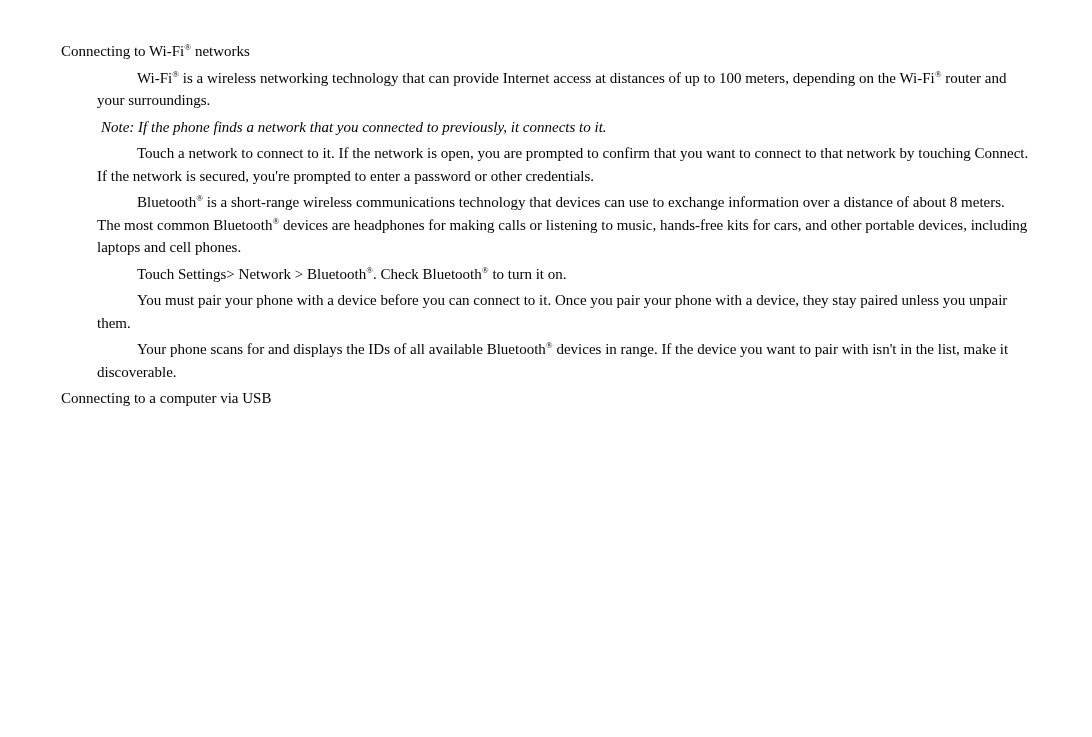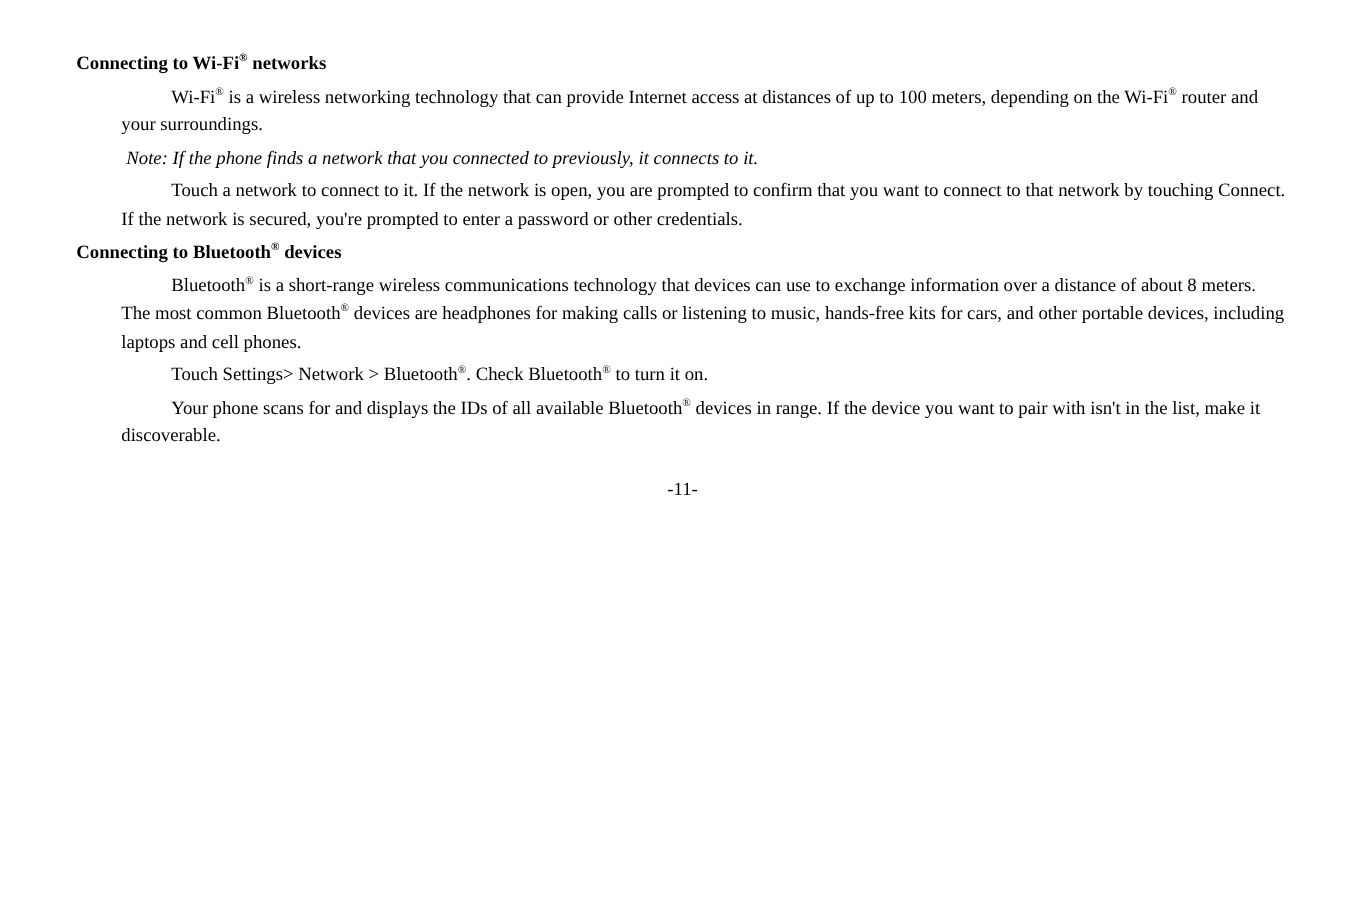--- a/index.html
+++ b/index.html
@@ -18,21 +18,21 @@
       min-height: 737px;
       padding: 40px 60px 40px 60px;
     }
 
     .page-content {
       max-width: 970px;
       margin: 0 auto;
     }
 
     .section-heading {
-      font-weight: bold;
+      font-weight: normal;
       font-size: 15px;
       display: inline;
     }
 
     p {
       margin-bottom: 0;
       text-indent: 0;
     }
 
     .paragraph {
@@ -76,30 +76,34 @@
     </p>
     <p class="italic-note">
       Note: If the phone finds a network that you connected to previously, it connects to it.
     </p>
     <p class="paragraph indent">
       Touch a network to connect to it. If the network is open, you are prompted to confirm that you want to connect to that network by touching Connect. If the network is secured, you're prompted to enter a password or other credentials.
     </p>
   </div>
 
   <div>
-    <p class="paragraph">
-      <span class="section-heading">Connecting to Bluetooth<sup>®</sup> devices</span>
-    </p>
     <p class="paragraph indent">
       Bluetooth<sup>®</sup> is a short-range wireless communications technology that devices can use to exchange information over a distance of about 8 meters. The most common Bluetooth<sup>®</sup> devices are headphones for making calls or listening to music, hands-free kits for cars, and other portable devices, including laptops and cell phones.
     </p>
     <p class="paragraph indent">
       Touch Settings&gt; Network &gt; Bluetooth<sup>®</sup>. Check Bluetooth<sup>®</sup> to turn it on.
     </p>
     <p class="paragraph indent">
+      You must pair your phone with a device before you can connect to it. Once you pair your phone with a device, they stay paired unless you unpair them.
+    </p>
+    <p class="paragraph indent">
       Your phone scans for and displays the IDs of all available Bluetooth<sup>®</sup> devices in range. If the device you want to pair with isn't in the list, make it discoverable.
     </p>
   </div>
 
+  <div>
+    <p class="paragraph">
+      <span class="section-heading">Connecting to a computer via USB</span>
+    </p>
+  </div>
 
-  <div class="page-number">-11-</div>
 
 </div>
 
 </body></html>

